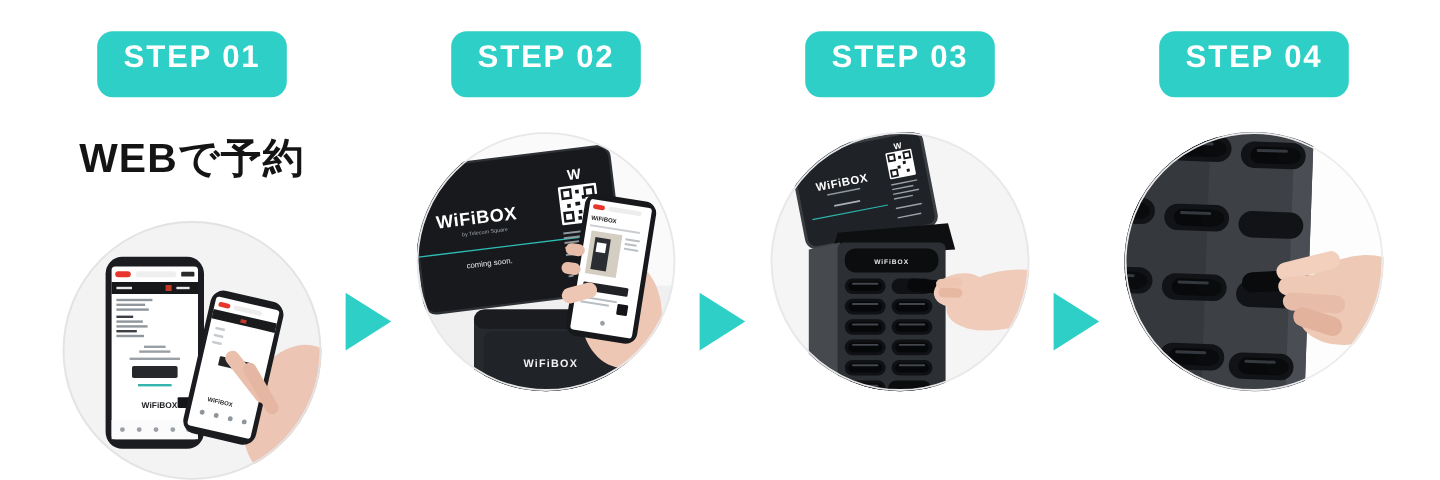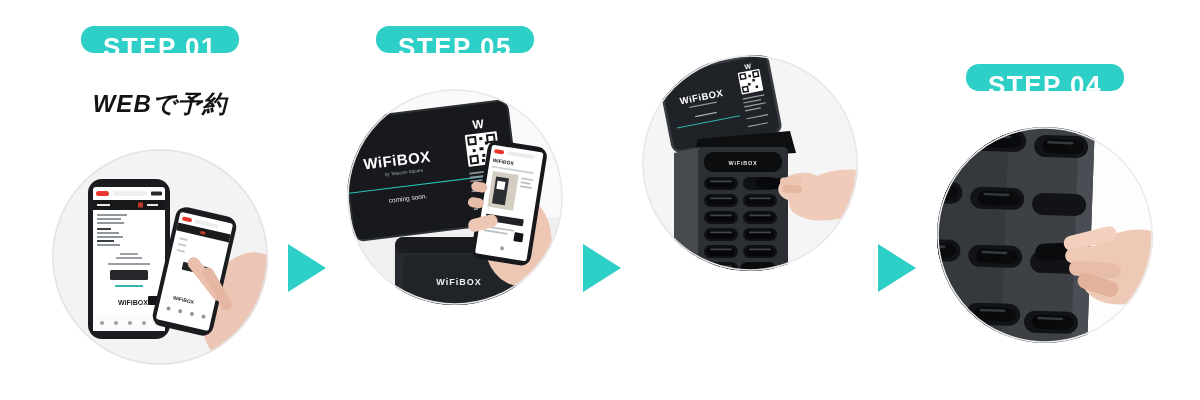--- a/index.html
+++ b/index.html
@@ -7,30 +7,30 @@
     width:1200px; height:400px; position:relative; overflow:hidden;
     background:var(--bg,#ffffff);
     font-family:"Liberation Sans", sans-serif;
   }
   .step {
     position:absolute; top:26px; width:220px; text-align:center;
   }
   .step.s1 { left:50px; }
   .step.s2 { left:345px; }
   .step.s3 { left:640px; }
-  .step.s4 { left:935px;margin-top:38px; }
+  .step.s4 { left:935px; }
   .badge {
-    display:inline-block; width:158px; height:27px; line-height:42px;
+    display:inline-block; width:158px; height:55px; line-height:42px;
     background:var(--accent,#2dcfc6); color:var(--badge-text,#ffffff);
     font-size:26px; font-weight:600; letter-spacing:1.5px;
     border-radius:13px;
   }
   .title {
-    margin-top:28px; font-size:24px; font-weight:700;
-    color:var(--title-color,#141414); letter-spacing:1px;font-style:italic;
+    margin-top:28px; font-size:34px; font-weight:700;
+    color:var(--title-color,#141414); letter-spacing:1px;
   }
   .photo { margin-top:27px; width:220px; height:220px; }
   .arrow {
     position:absolute; top:244px; width:0; height:0;
     border-top:24px solid transparent;
     border-bottom:24px solid transparent;
     border-left:38px solid var(--accent,#2dcfc6);
   }
   .arrow.a1 { left:288px; }
   .arrow.a2 { left:583px; }
@@ -117,21 +117,21 @@
         </g>
       </g>
       <circle cx="110" cy="110" r="107" fill="none" stroke="#e3e3e6" stroke-width="1.5"></circle>
     </svg>
   </div>
 </section>
 
 <div class="arrow a1"></div>
 
 <section class="step s2">
-  <div class="badge">STEP 05</div>
+  <div class="badge">STEP 02</div>
   <div class="photo">
     <svg viewBox="0 0 220 220" width="220" height="220">
       <defs>
           <clipPath id="clip2">
             <circle cx="110" cy="110" r="108"></circle>
           </clipPath>
         </defs>
       <g clip-path="url(#clip2)">
         <rect x="0" y="0" width="220" height="220" fill="#fafafa"></rect>
         <rect x="0" y="130" width="220" height="90" fill="#f0f0f1"></rect>
@@ -202,20 +202,21 @@
         </g>
       </g>
       <circle cx="110" cy="110" r="107" fill="none" stroke="#e8e8ea" stroke-width="1.5"></circle>
     </svg>
   </div>
 </section>
 
 <div class="arrow a2"></div>
 
 <section class="step s3">
+  <div class="badge">STEP 03</div>
   <div class="photo">
     <svg viewBox="0 0 220 220" width="220" height="220">
       <defs>
         <clipPath id="clip3">
             <circle cx="110" cy="110" r="108"></circle>
           </clipPath>
         <g id="slotA">
           <rect width="34" height="13" rx="6.5" fill="#101114"></rect>
           <rect x="3" y="2.5" width="28" height="8" rx="4" fill="#060708"></rect>
           <rect x="6" y="3.6" width="22" height="1.6" rx="0.8" fill="#41454c"></rect>

